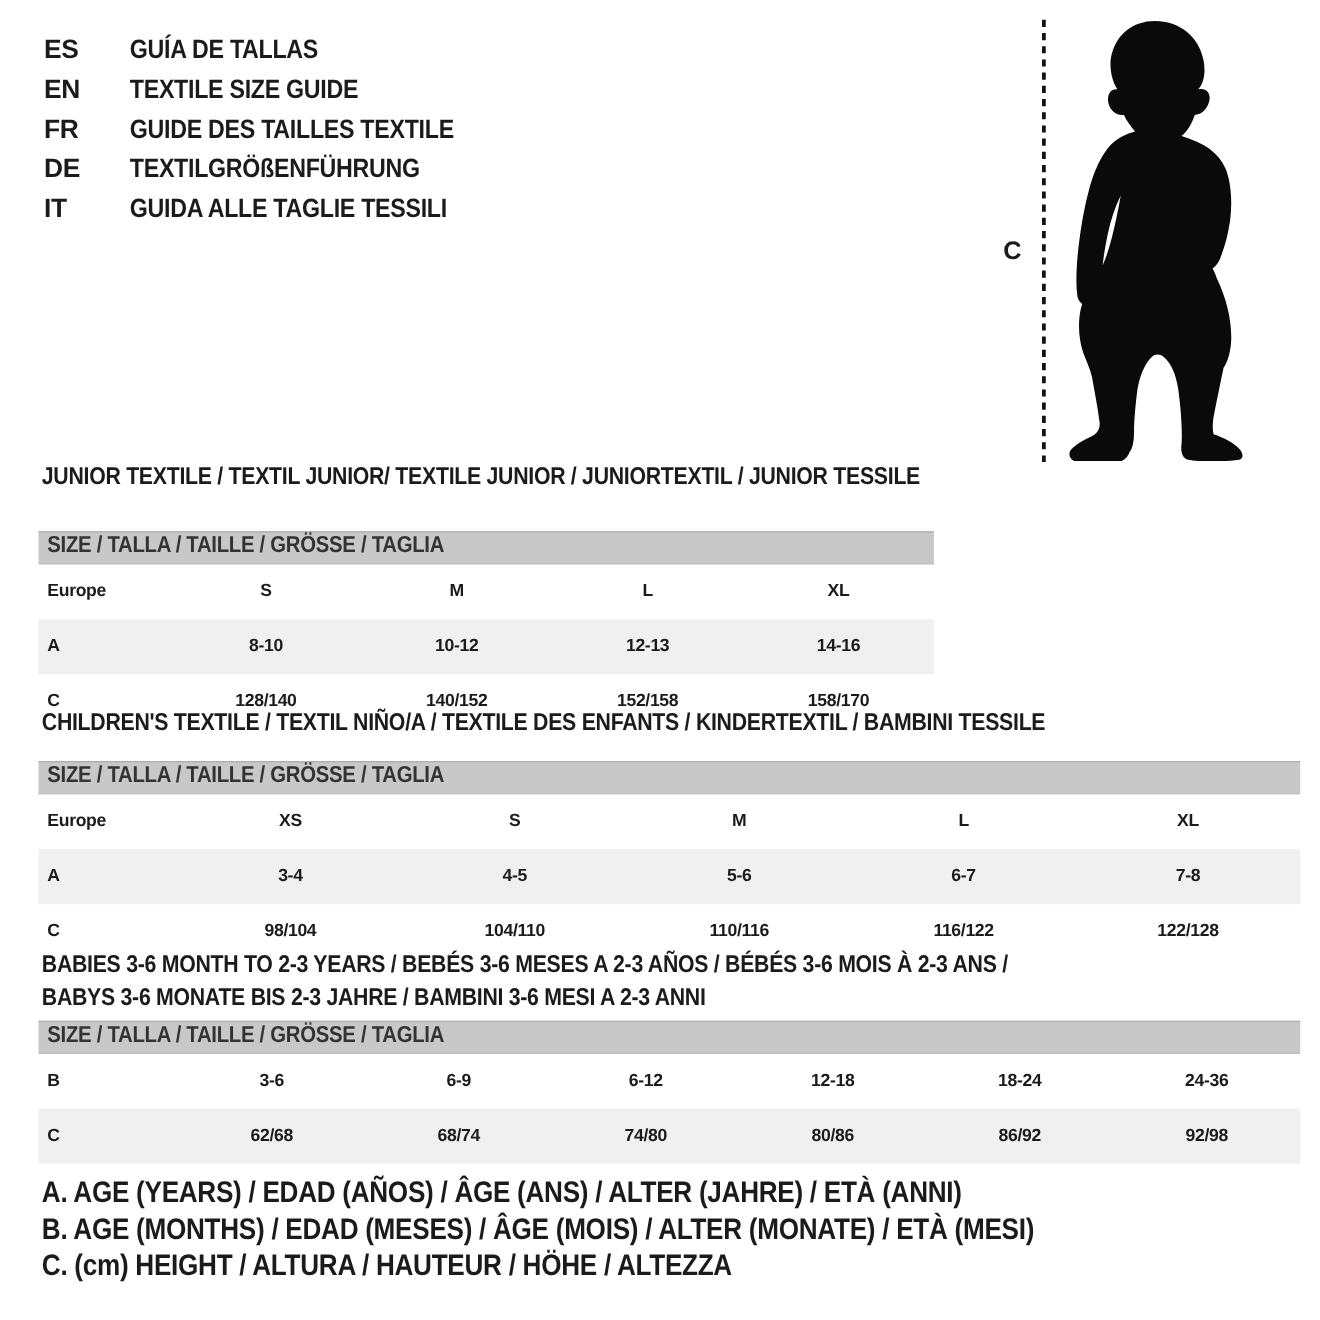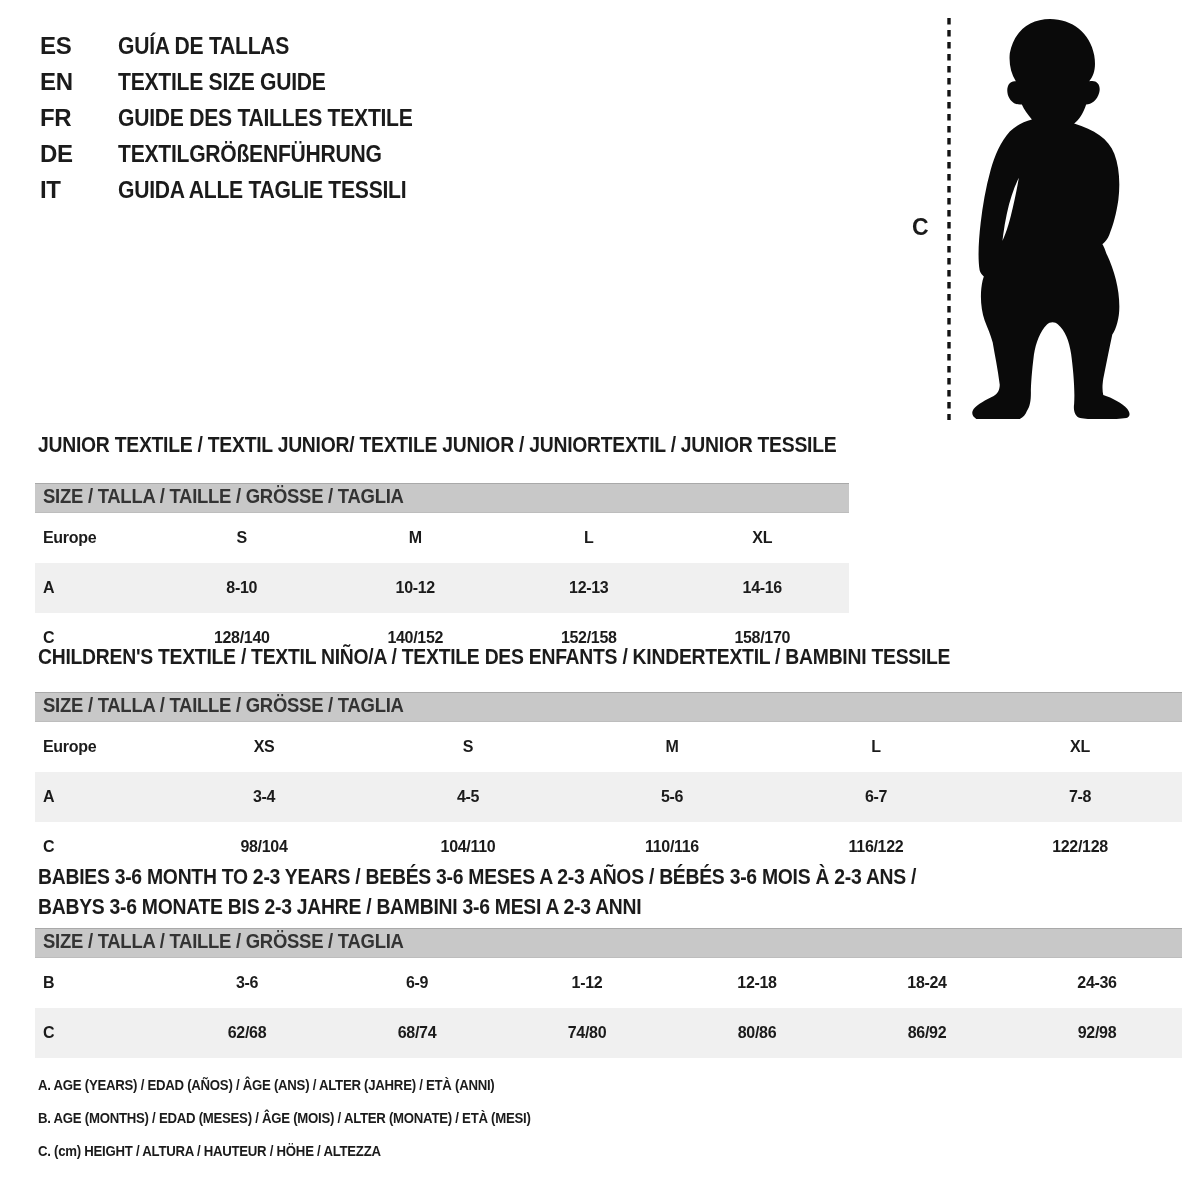--- a/index.html
+++ b/index.html
@@ -16,21 +16,21 @@
   .lang-code{width:78px;}
 
   
   .figure{position:absolute;left:900px;top:10px;width:260px;height:420px;}
   .measure-label{position:absolute;left:12px;top:204px;font-size:23px;}
   .dash-line{position:absolute;left:47px;top:6px;}
   .toddler{position:absolute;left:64px;top:7px;}
 
   
   .section-title{position:absolute;left:38px;font-size:22px;line-height:30px;}
-  .t-junior{top:430px;}
+  .t-junior{top:418px;}
   .t-children{top:642px;text-align:center;}
   .t-babies{top:842px;margin-top:20px;}
 
   
   .table{position:absolute;display:flex;flex-direction:column;}
   .table.junior{left:35px;top:483px;width:814px;}
   .table.children{left:35px;top:692px;width:1147px;}
   .table.babies{left:35px;top:928px;width:1147px;}
   .size-bar{
     height:30px;background:#c8c8c8;border-top:1px solid #a9a9a9;border-bottom:1px solid #bdbdbd;
@@ -38,21 +38,21 @@
     font-size:21px;color:#333333;
   }
   .trow{display:flex;height:50px;align-items:center;font-size:16px;}
   .trow.shaded{background:#f0f0f0;}
   .tcell{flex:1;text-align:center;}
   .tcell.label{text-align:left;padding-left:8px;box-sizing:border-box;flex:0 0 120px;}
   .table.children .tcell.label,.table.babies .tcell.label{flex:0 0 127px;}
 
   
   .legend{position:absolute;left:38px;top:1068px;}
-  .legend-line{height:33px;display:flex;align-items:center;font-size:15px;text-align:right;}
+  .legend-line{height:33px;display:flex;align-items:center;font-size:27px;text-align:right;}
 </style>
 </head>
 <body>
 
 <div class="page">
 
   <div class="lang-list">
     <div class="lang-row">
       <span class="lang-code">ES</span>
       <span class="lang-title cond">GUÍA DE TALLAS</span>
@@ -171,21 +171,21 @@
   </div>
   <div class="table babies">
     <div class="size-bar">
         <span class="cond">SIZE / TALLA / TAILLE / GRÖSSE / TAGLIA</span>
       </div>
     <div class="rows">
         <div class="trow">
           <div class="tcell label">B</div>
           <div class="tcell">3-6</div>
           <div class="tcell">6-9</div>
-          <div class="tcell">1-12</div>
+          <div class="tcell">6-12</div>
           <div class="tcell">12-18</div>
           <div class="tcell">18-24</div>
           <div class="tcell">24-36</div>
         </div>
         <div class="trow shaded">
           <div class="tcell label">C</div>
           <div class="tcell">62/68</div>
           <div class="tcell">68/74</div>
           <div class="tcell">74/80</div>
           <div class="tcell">80/86</div>

